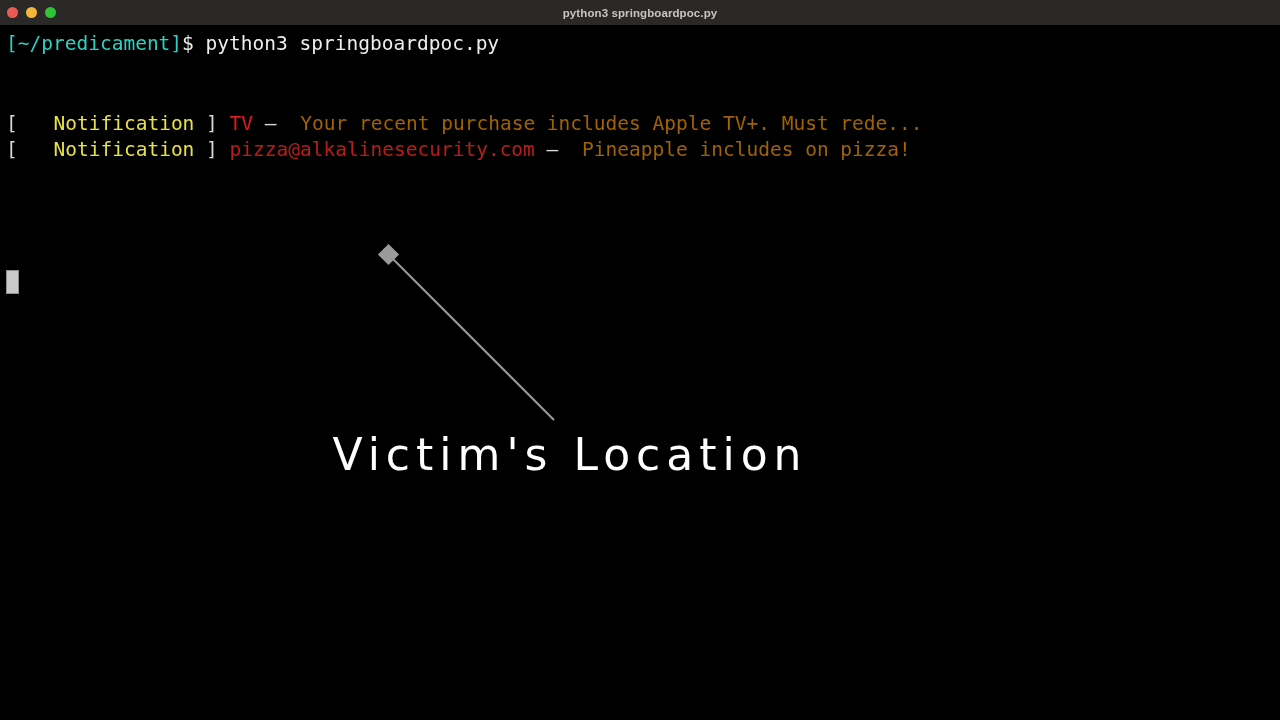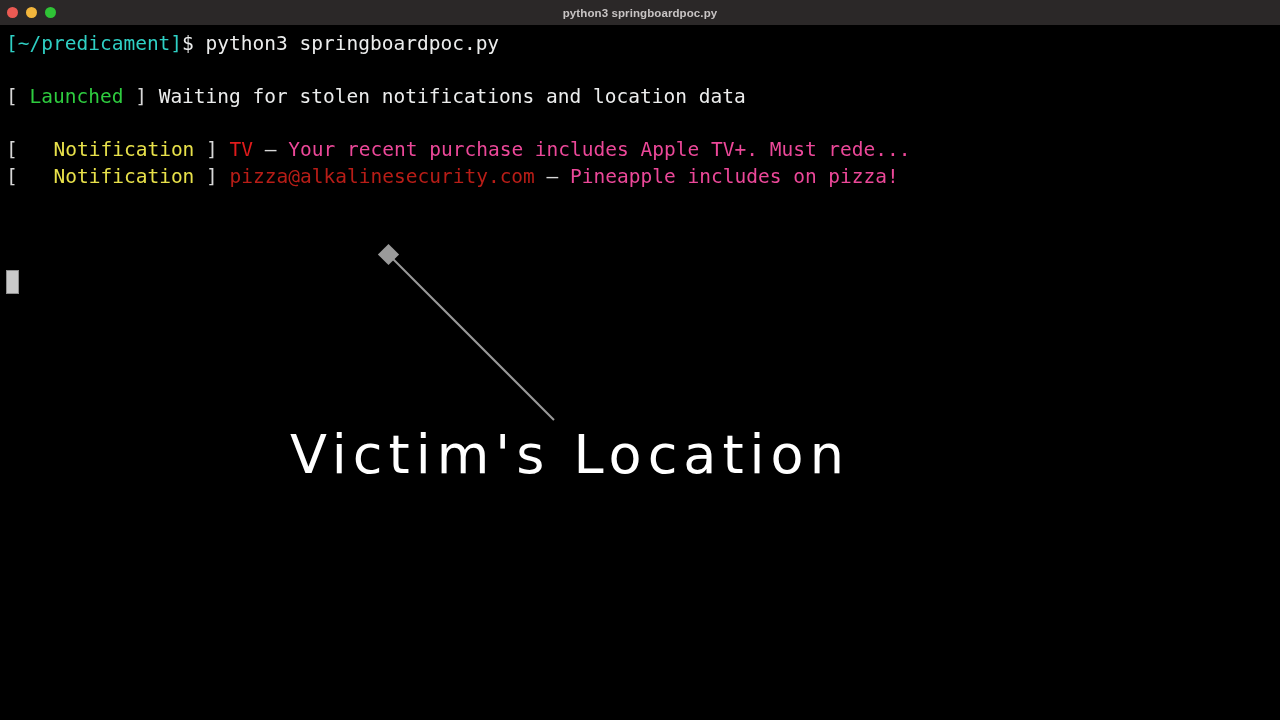--- a/index.html
+++ b/index.html
@@ -81,21 +81,21 @@
     letter-spacing: 0px;
   }
   .line.blank { color: transparent; }
 
   .c-path   { color: #2fd0c4; }
   .c-white  { color: #eceded; }
   .c-green  { color: #2ecc3f; }
   .c-yellow { color: #e8e14a; margin-left: 24px; }
   .c-red    { color: #e01b1b; }
   .c-darkred{ color: #b81d17; }
-  .c-blue   { color: #ec4899; }
+  .c-blue   { color: #a16207; margin-left: 12px; }
   .c-dim    { color: #d8d8d8; }
 
   
   .cursor {
     position: absolute;
     left: 6px;
     top: 270px;
     width: 13px;
     height: 24px;
     background: #c9c9c9;
@@ -112,21 +112,21 @@
     pointer-events: none;
   }
 
   .caption {
     position: absolute;
     left: 0;
     top: 424px;
     width: 1140px;
     text-align: center;
     font-family: "DejaVu Sans", sans-serif;
-    font-size: 54px;
+    font-size: 44px;
     line-height: 61px;
     font-weight: normal;
     color: #ffffff;
     letter-spacing: 6px;
     user-select: none;
   }
 </style>
 </head>
 <body>
 
@@ -140,21 +140,20 @@
     </div>
     <div class="titlebar-title">python3 springboardpoc.py</div>
   </div>
 
   <div class="terminal">
 
     <div class="line"><span class="c-path">[~/predicament]</span><span class="c-white">$</span><span class="c-white"> </span><span class="c-white">python3 springboardpoc.py</span></div>
 
     <div class="line blank">&nbsp;</div>
 
-    <div class="line"><span class="c-dim">[ </span><span class="c-green">Launched</span><span class="c-dim"> ] </span><span class="c-white">Waiting for stolen notifications and location data</span></div>
 
     <div class="line blank">&nbsp;</div>
 
     <div class="line"><span class="c-dim">[ </span><span class="c-yellow">Notification</span><span class="c-dim"> ] </span><span class="c-red">TV</span><span class="c-dim"> – </span><span class="c-blue">Your recent purchase includes Apple TV+. Must rede...</span></div>
 
     <div class="line"><span class="c-dim">[ </span><span class="c-yellow">Notification</span><span class="c-dim"> ] </span><span class="c-darkred">pizza@alkalinesecurity.com</span><span class="c-dim"> – </span><span class="c-blue">Pineapple includes on pizza!</span></div>
 
     <div class="line blank">&nbsp;</div>
 
 

